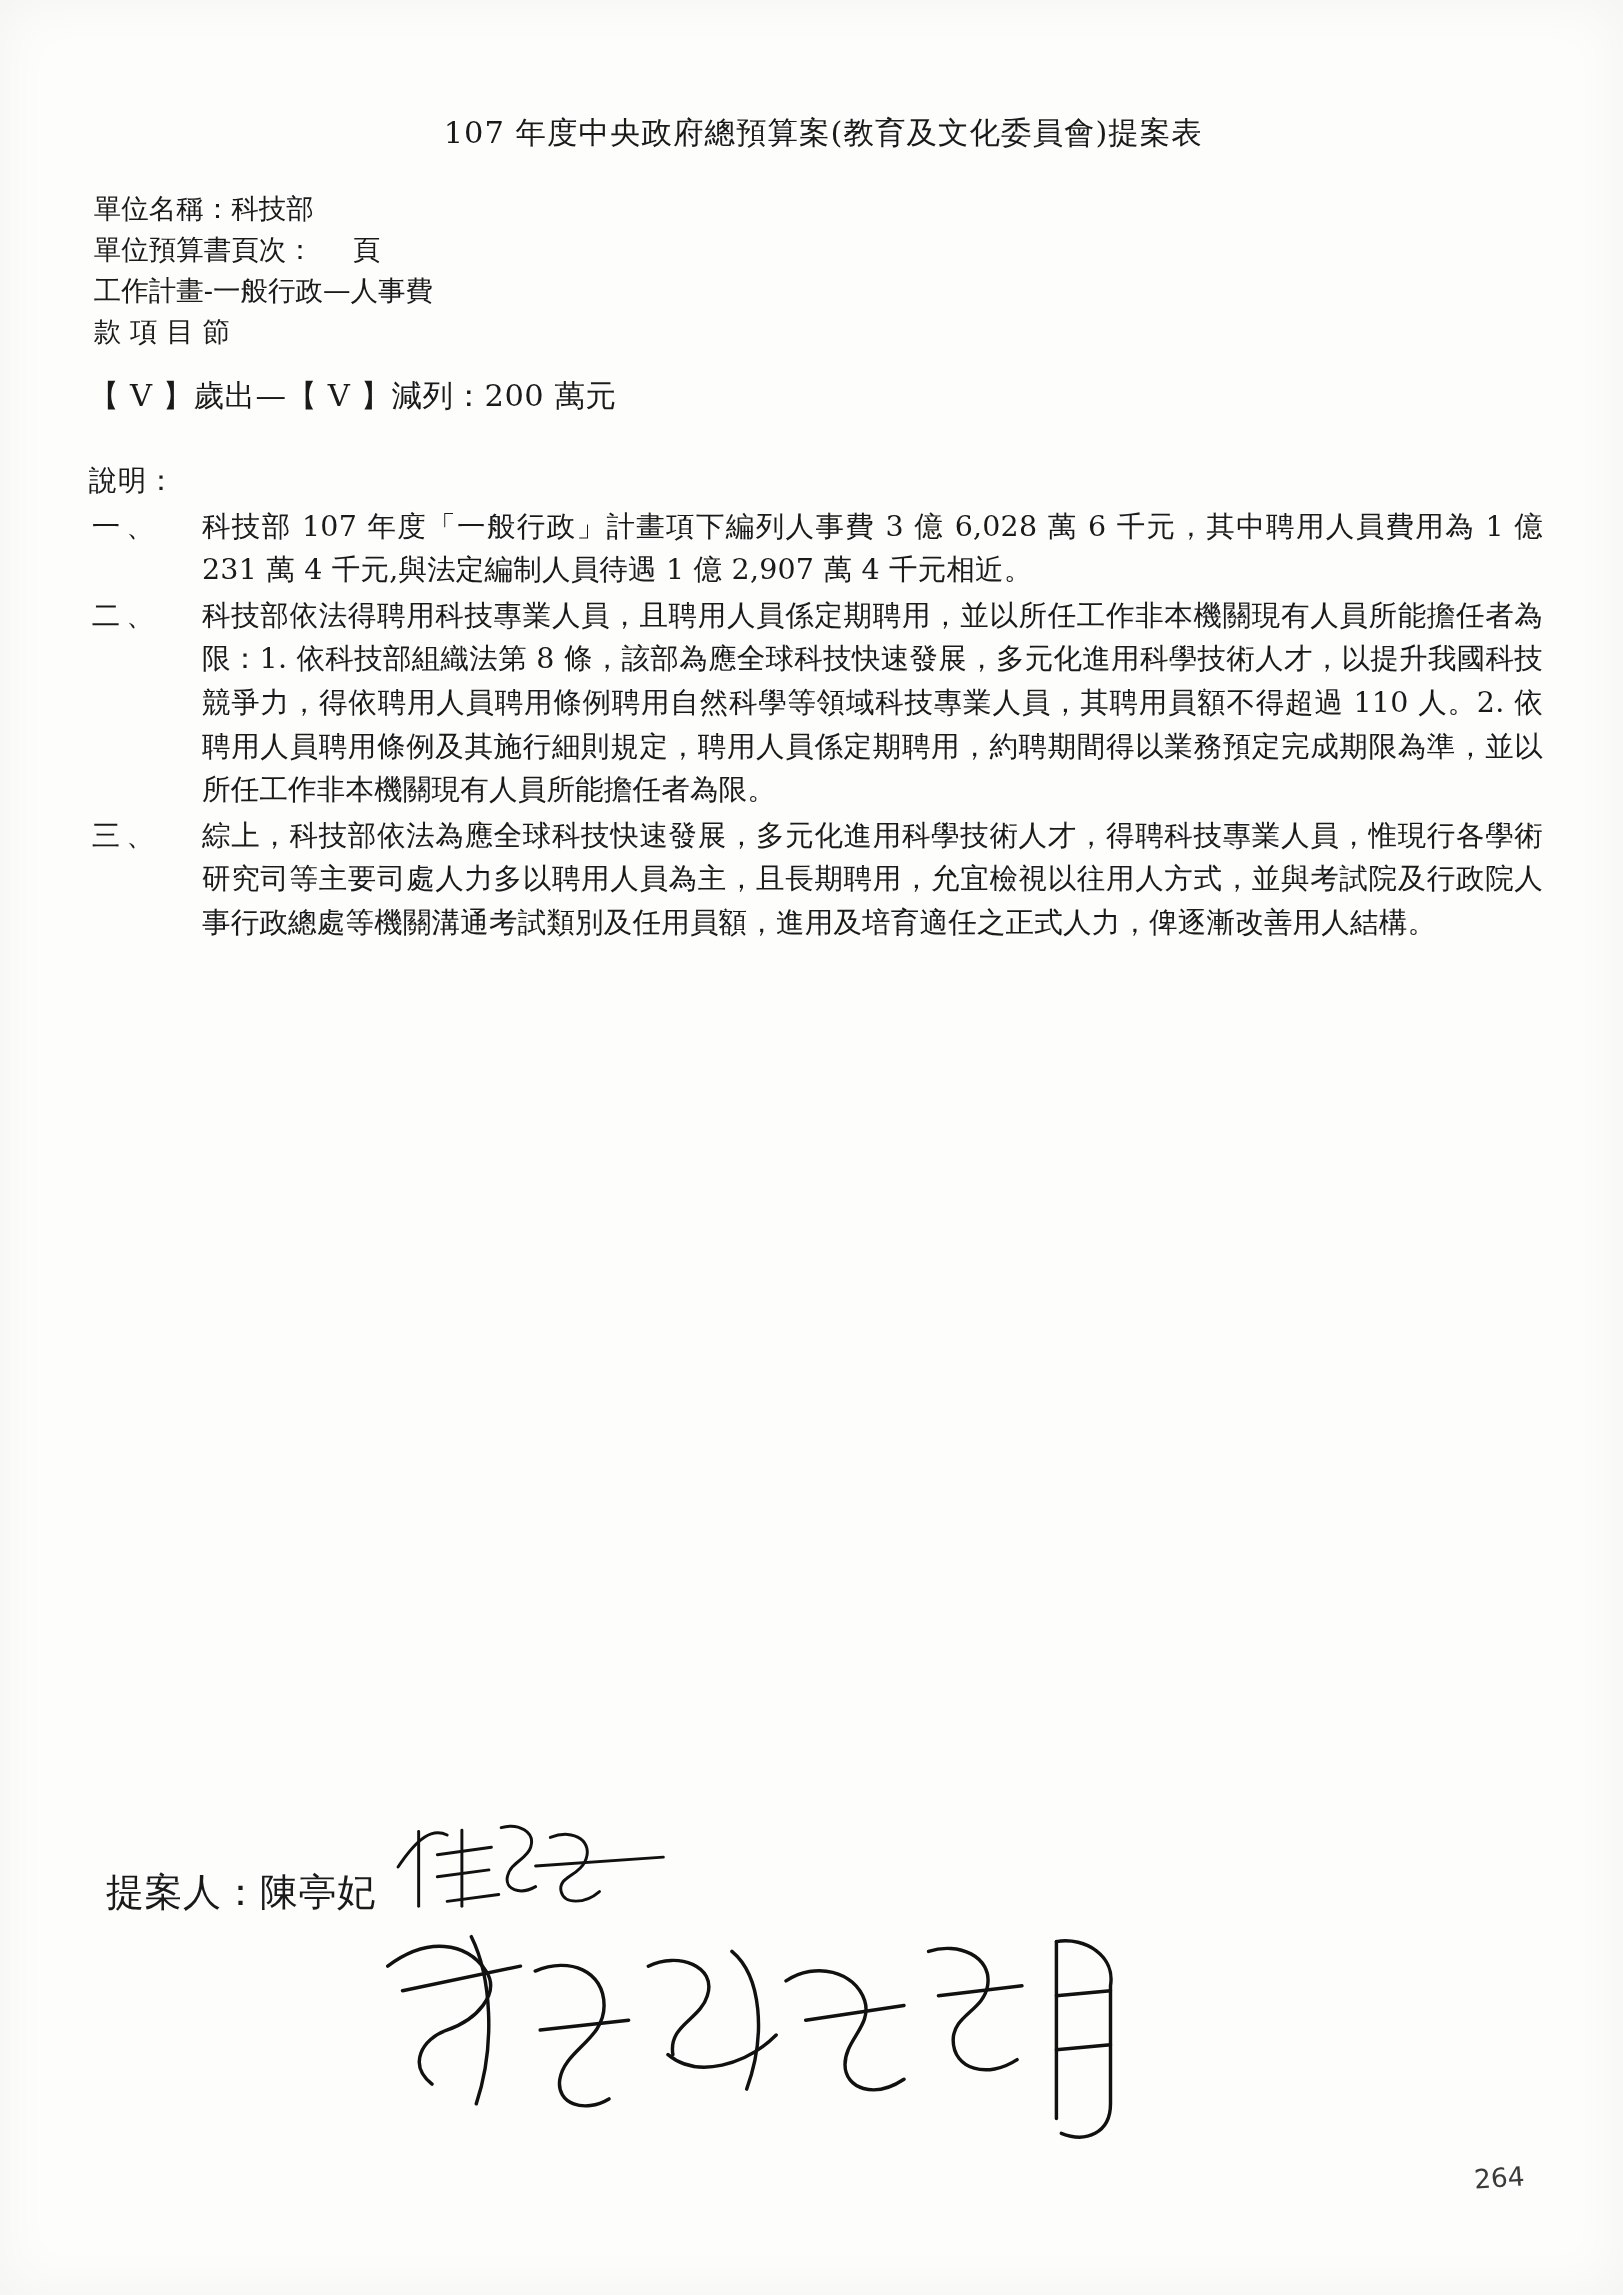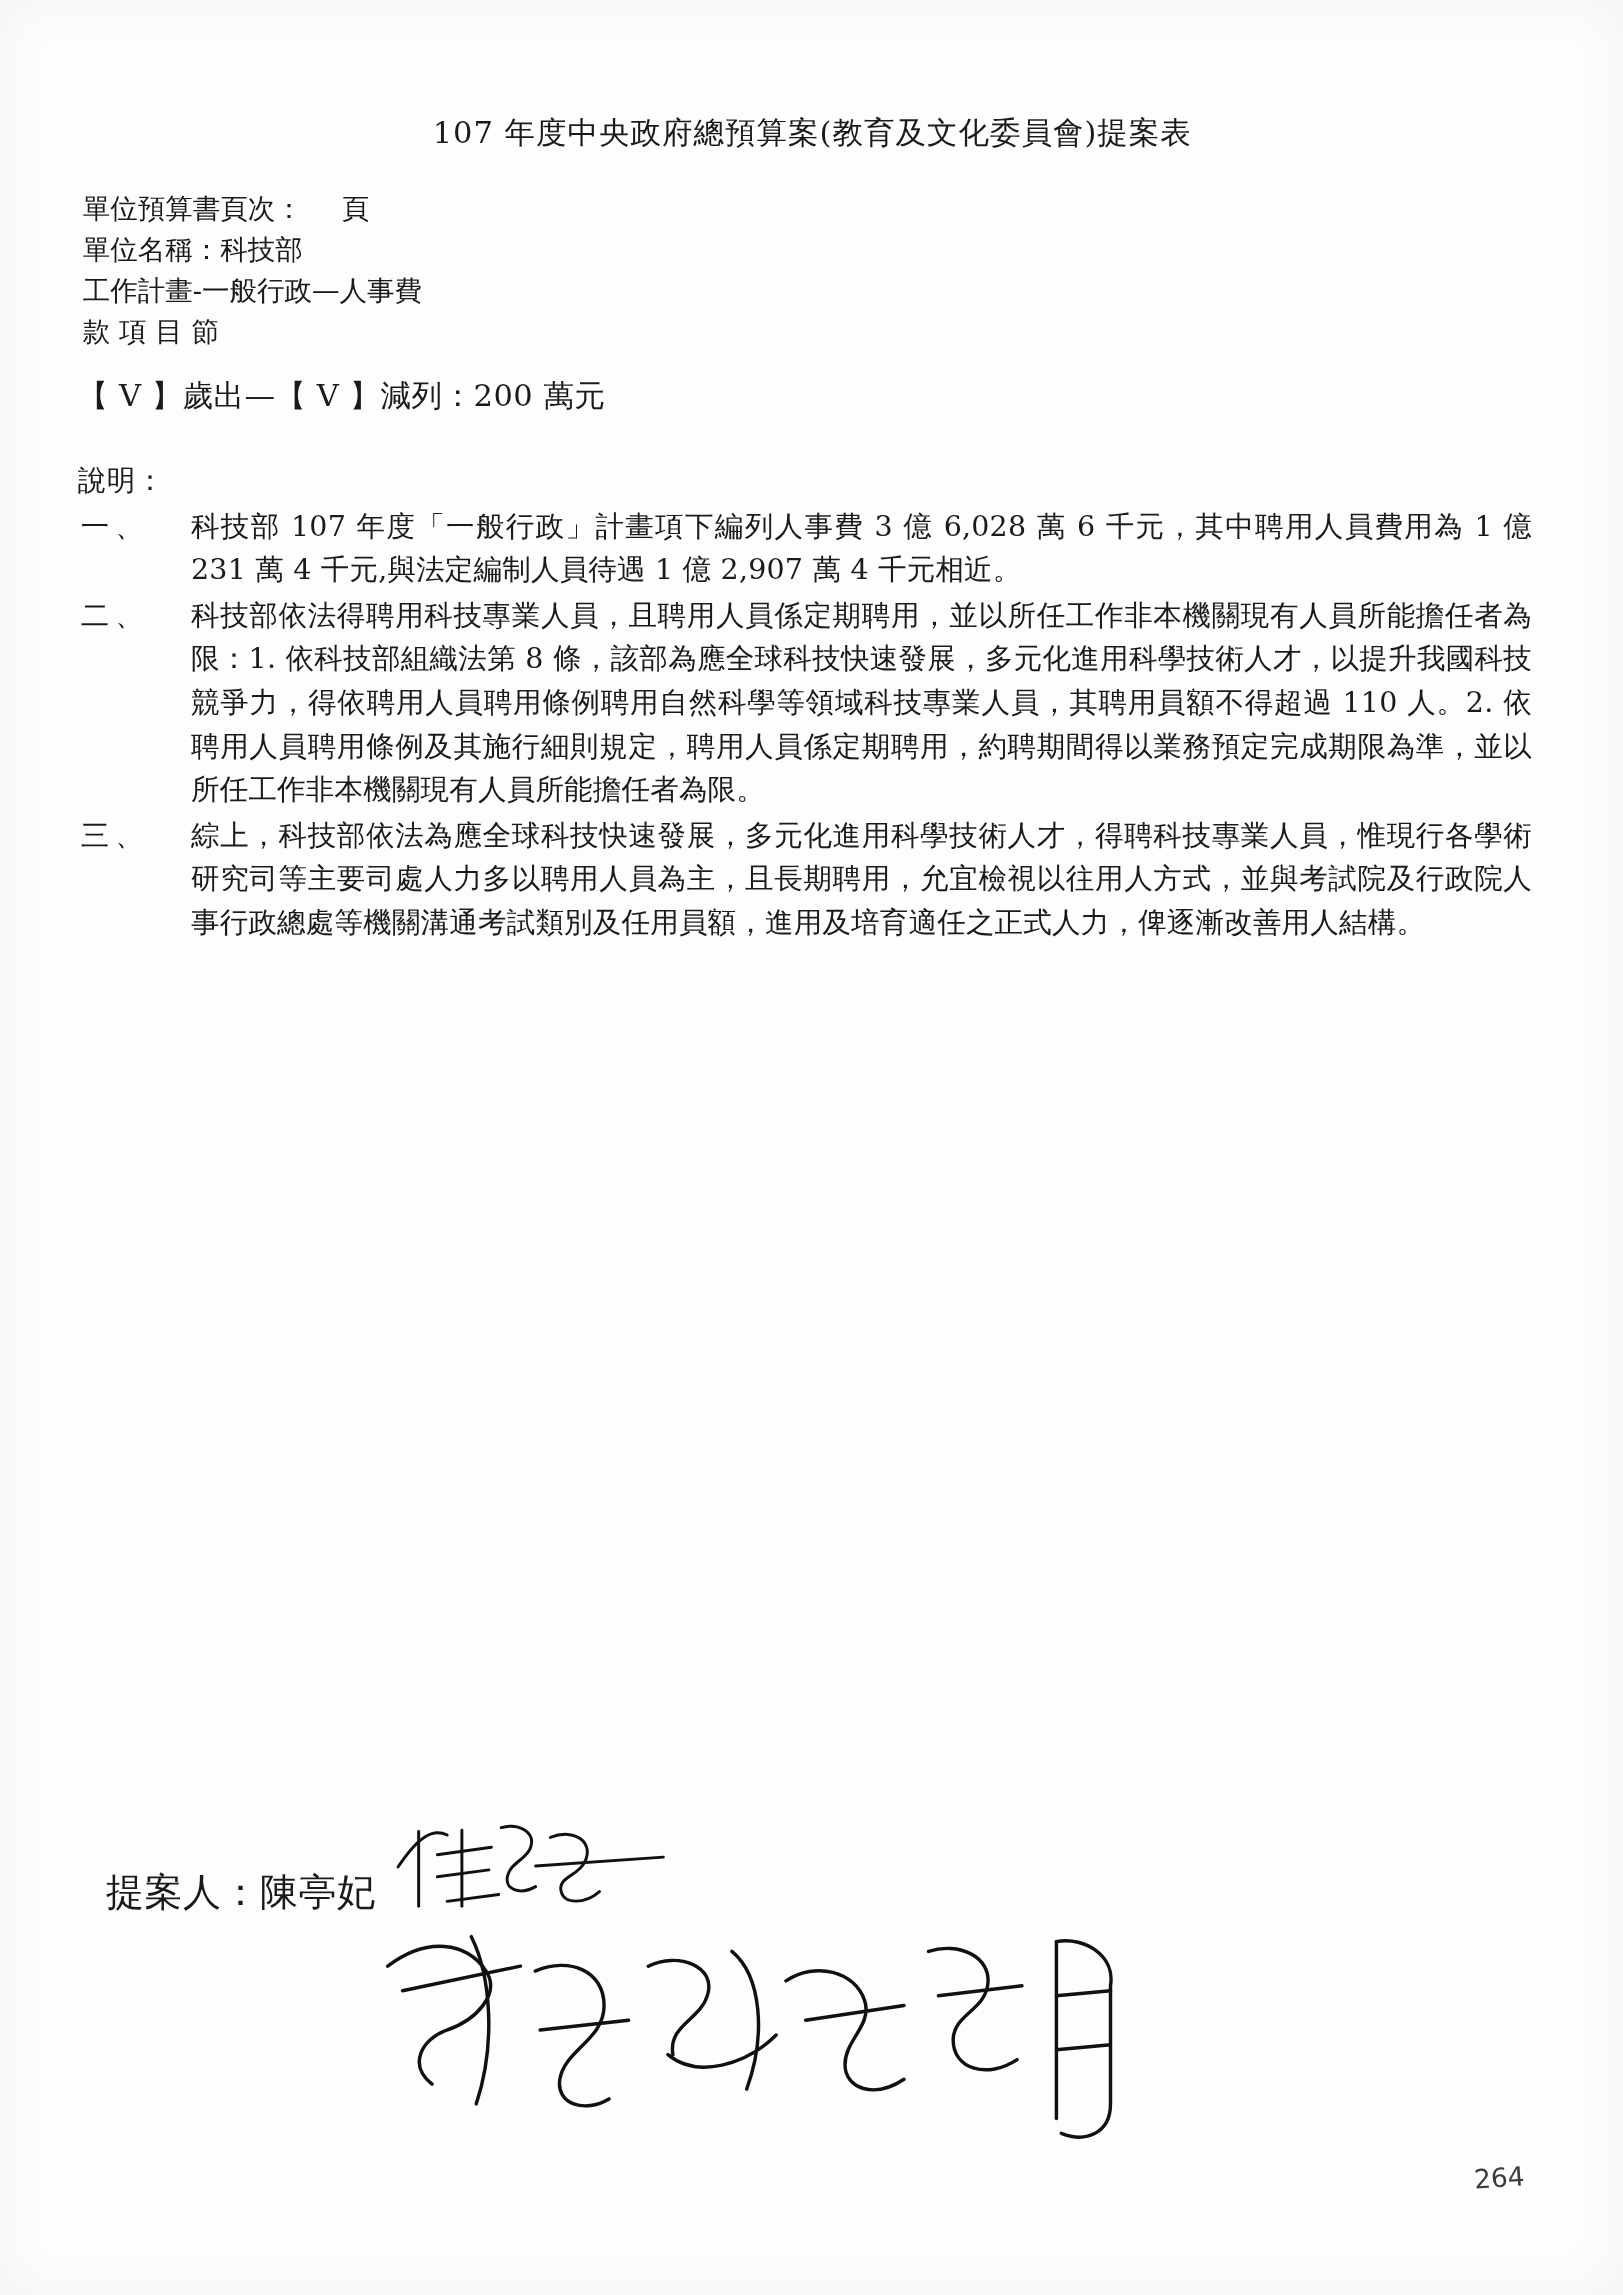--- a/index.html
+++ b/index.html
@@ -22,21 +22,21 @@
   .page::before {
     content: "";
     position: absolute;
     inset: 0;
     box-shadow: inset 0 0 59px rgba(0,0,0,0.045);
     pointer-events: none;
     z-index: 50;
   }
   .doc {
     position: absolute;
-    left: 63px;
+    left: 74px;
     top: 113px;
     width: 1469px;
   }
   .doc-title {
     text-align: center;
     font-size: 30.5px;
     letter-spacing: 1px;
     margin: 0 0 35px 0;
     padding-left: 29.5px;
     font-weight: 400;
@@ -133,24 +133,24 @@
 <body>
 
 <div class="page">
 
   <div class="doc">
 
     <h1 class="doc-title">107 年度中央政府總預算案(教育及文化委員會)提案表</h1>
 
     <div class="meta-block">
       <div class="meta-line">
+        <span>單位名稱：</span><span>科技部</span>
+      </div>
+      <div class="meta-line">
         <span>單位預算書頁次：</span><span class="sp"></span><span>頁</span>
-      </div>
-      <div class="meta-line">
-        <span>單位名稱：</span><span>科技部</span>
       </div>
       <div class="meta-line">工作計畫-一般行政—人事費</div>
       <div class="meta-line">款 項 目 節</div>
     </div>
 
     <div class="checkline">
       <span>【 V 】</span><span>歲出—</span><span>【 V 】</span><span>減列：</span><span class="nowrapnum">200 萬元</span>
     </div>
 
 

